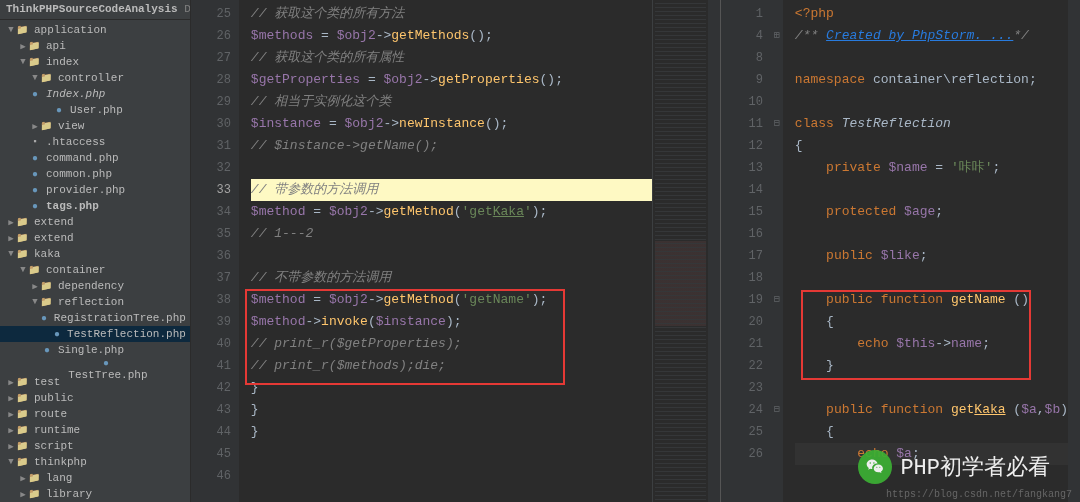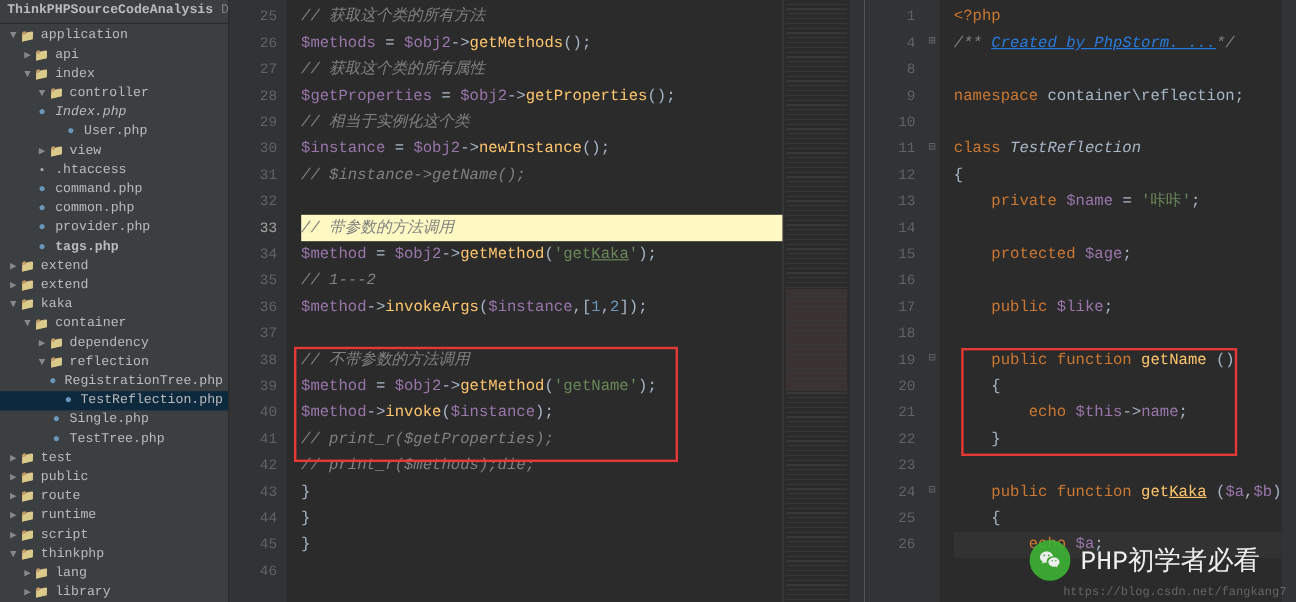--- a/index.html
+++ b/index.html
@@ -243,21 +243,21 @@
         <div class="tree-item sel" style="padding-left: 42px;">
           <span class="arrow"></span>
           <span class="icon php-icon"></span>
           <span>TestReflection.php</span>
         </div>
         <div class="tree-item" style="padding-left: 30px;">
           <span class="arrow"></span>
           <span class="icon php-icon"></span>
           <span>Single.php</span>
         </div>
-        <div class="tree-item" style="padding-left: 30px;">
+        <div class="tree-item" style="padding-left: 30px; flex-direction: column;">
           <span class="arrow"></span>
           <span class="icon php-icon"></span>
           <span>TestTree.php</span>
         </div>
         <div class="tree-item" style="padding-left: 6px;">
           <span class="arrow">▶</span>
           <span class="icon folder-icon"></span>
           <span>test</span>
         </div>
         <div class="tree-item" style="padding-left: 6px;">
@@ -330,21 +330,20 @@
           <div class="cl"><span class="c-var">$methods</span> = <span class="c-var">$obj2</span>-&gt;<span class="c-method">getMethods</span>();</div>
           <div class="cl"><span class="c-comment">// 获取这个类的所有属性</span></div>
           <div class="cl"><span class="c-var">$getProperties</span> = <span class="c-var">$obj2</span>-&gt;<span class="c-method">getProperties</span>();</div>
           <div class="cl"><span class="c-comment">// 相当于实例化这个类</span></div>
           <div class="cl"><span class="c-var">$instance</span> = <span class="c-var">$obj2</span>-&gt;<span class="c-method">newInstance</span>();</div>
           <div class="cl"><span class="c-comment">// $instance-&gt;getName();</span></div>
           <div class="cl"></div>
           <div class="cl hl cur"><span class="c-comment">// 带参数的方法调用</span></div>
           <div class="cl"><span class="c-var">$method</span> = <span class="c-var">$obj2</span>-&gt;<span class="c-method">getMethod</span>(<span class="c-str">'get<u>Kaka</u>'</span>);</div>
           <div class="cl"><span class="c-comment">// 1---2</span></div>
-          <div class="cl"><span class="c-var">$method</span>-&gt;<span class="c-method">invokeArgs</span>(<span class="c-var">$instance</span>,[<span class="c-num">1</span>,<span class="c-num">2</span>]);</div>
           <div class="cl"></div>
           <div class="cl"><span class="c-comment">// 不带参数的方法调用</span></div>
           <div class="cl"><span class="c-var">$method</span> = <span class="c-var">$obj2</span>-&gt;<span class="c-method">getMethod</span>(<span class="c-str">'getName'</span>);</div>
           <div class="cl"><span class="c-var">$method</span>-&gt;<span class="c-method">invoke</span>(<span class="c-var">$instance</span>);</div>
           <div class="cl"><span class="c-comment">// print_r($getProperties);</span></div>
           <div class="cl"><span class="c-comment">// print_r($methods);die;</span></div>
           <div class="cl">}</div>
           <div class="cl">}</div>
           <div class="cl">}</div>
         </div>

